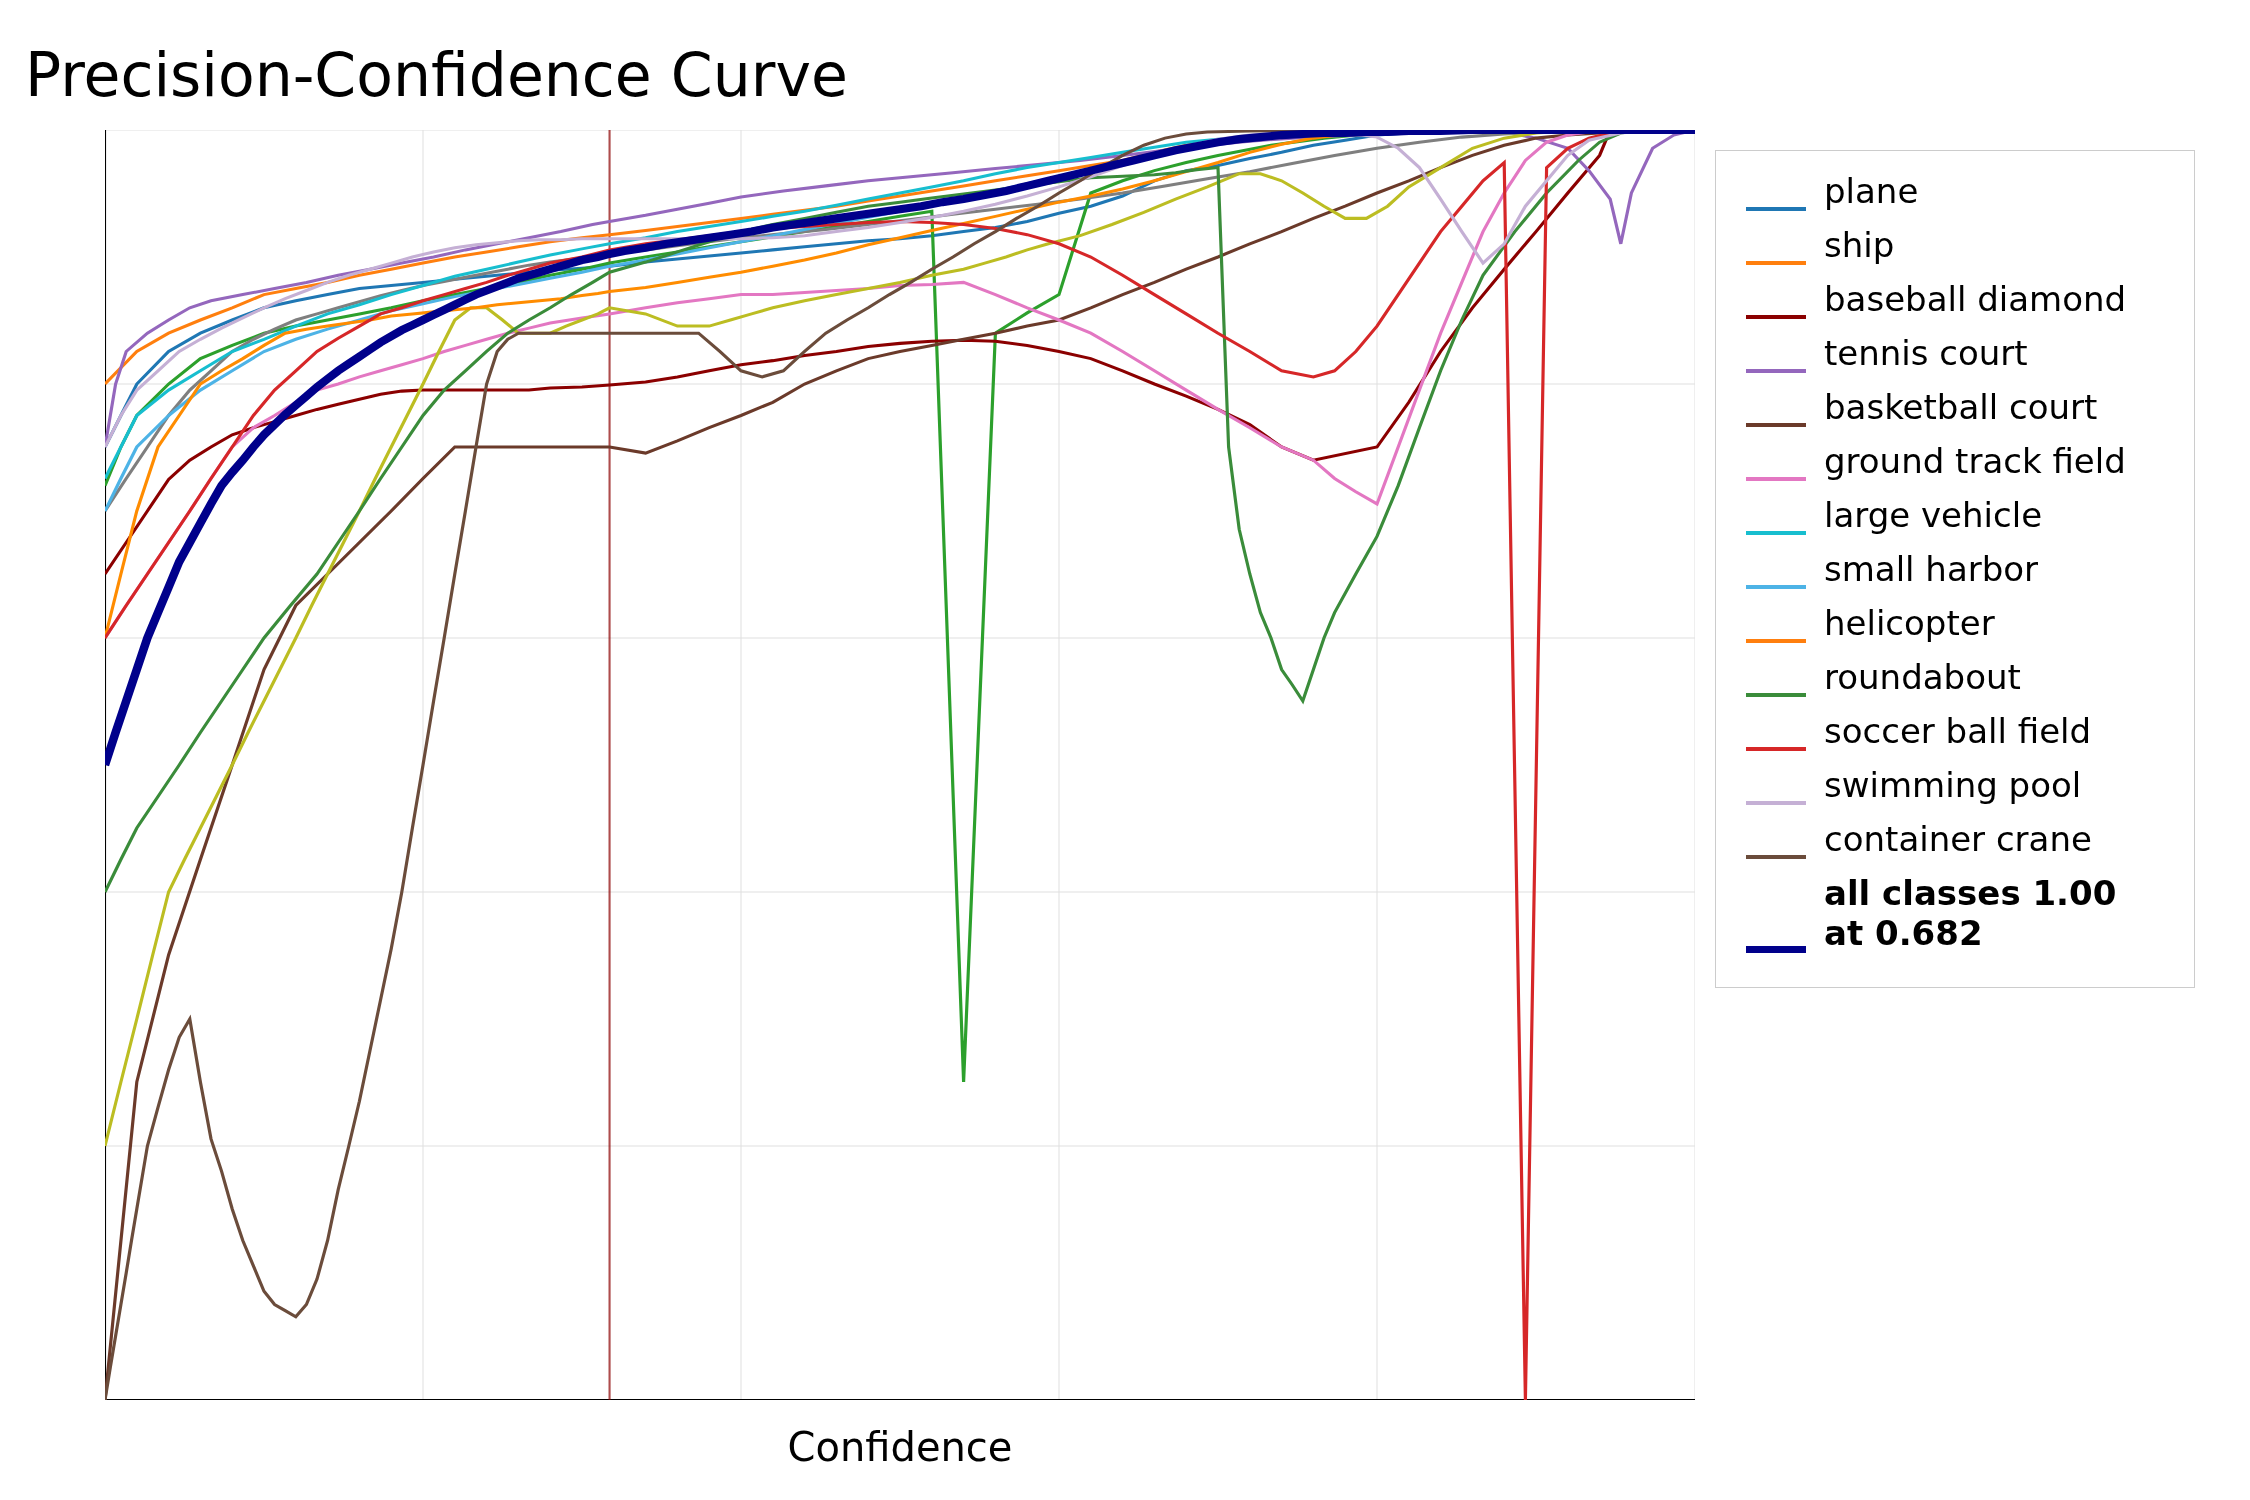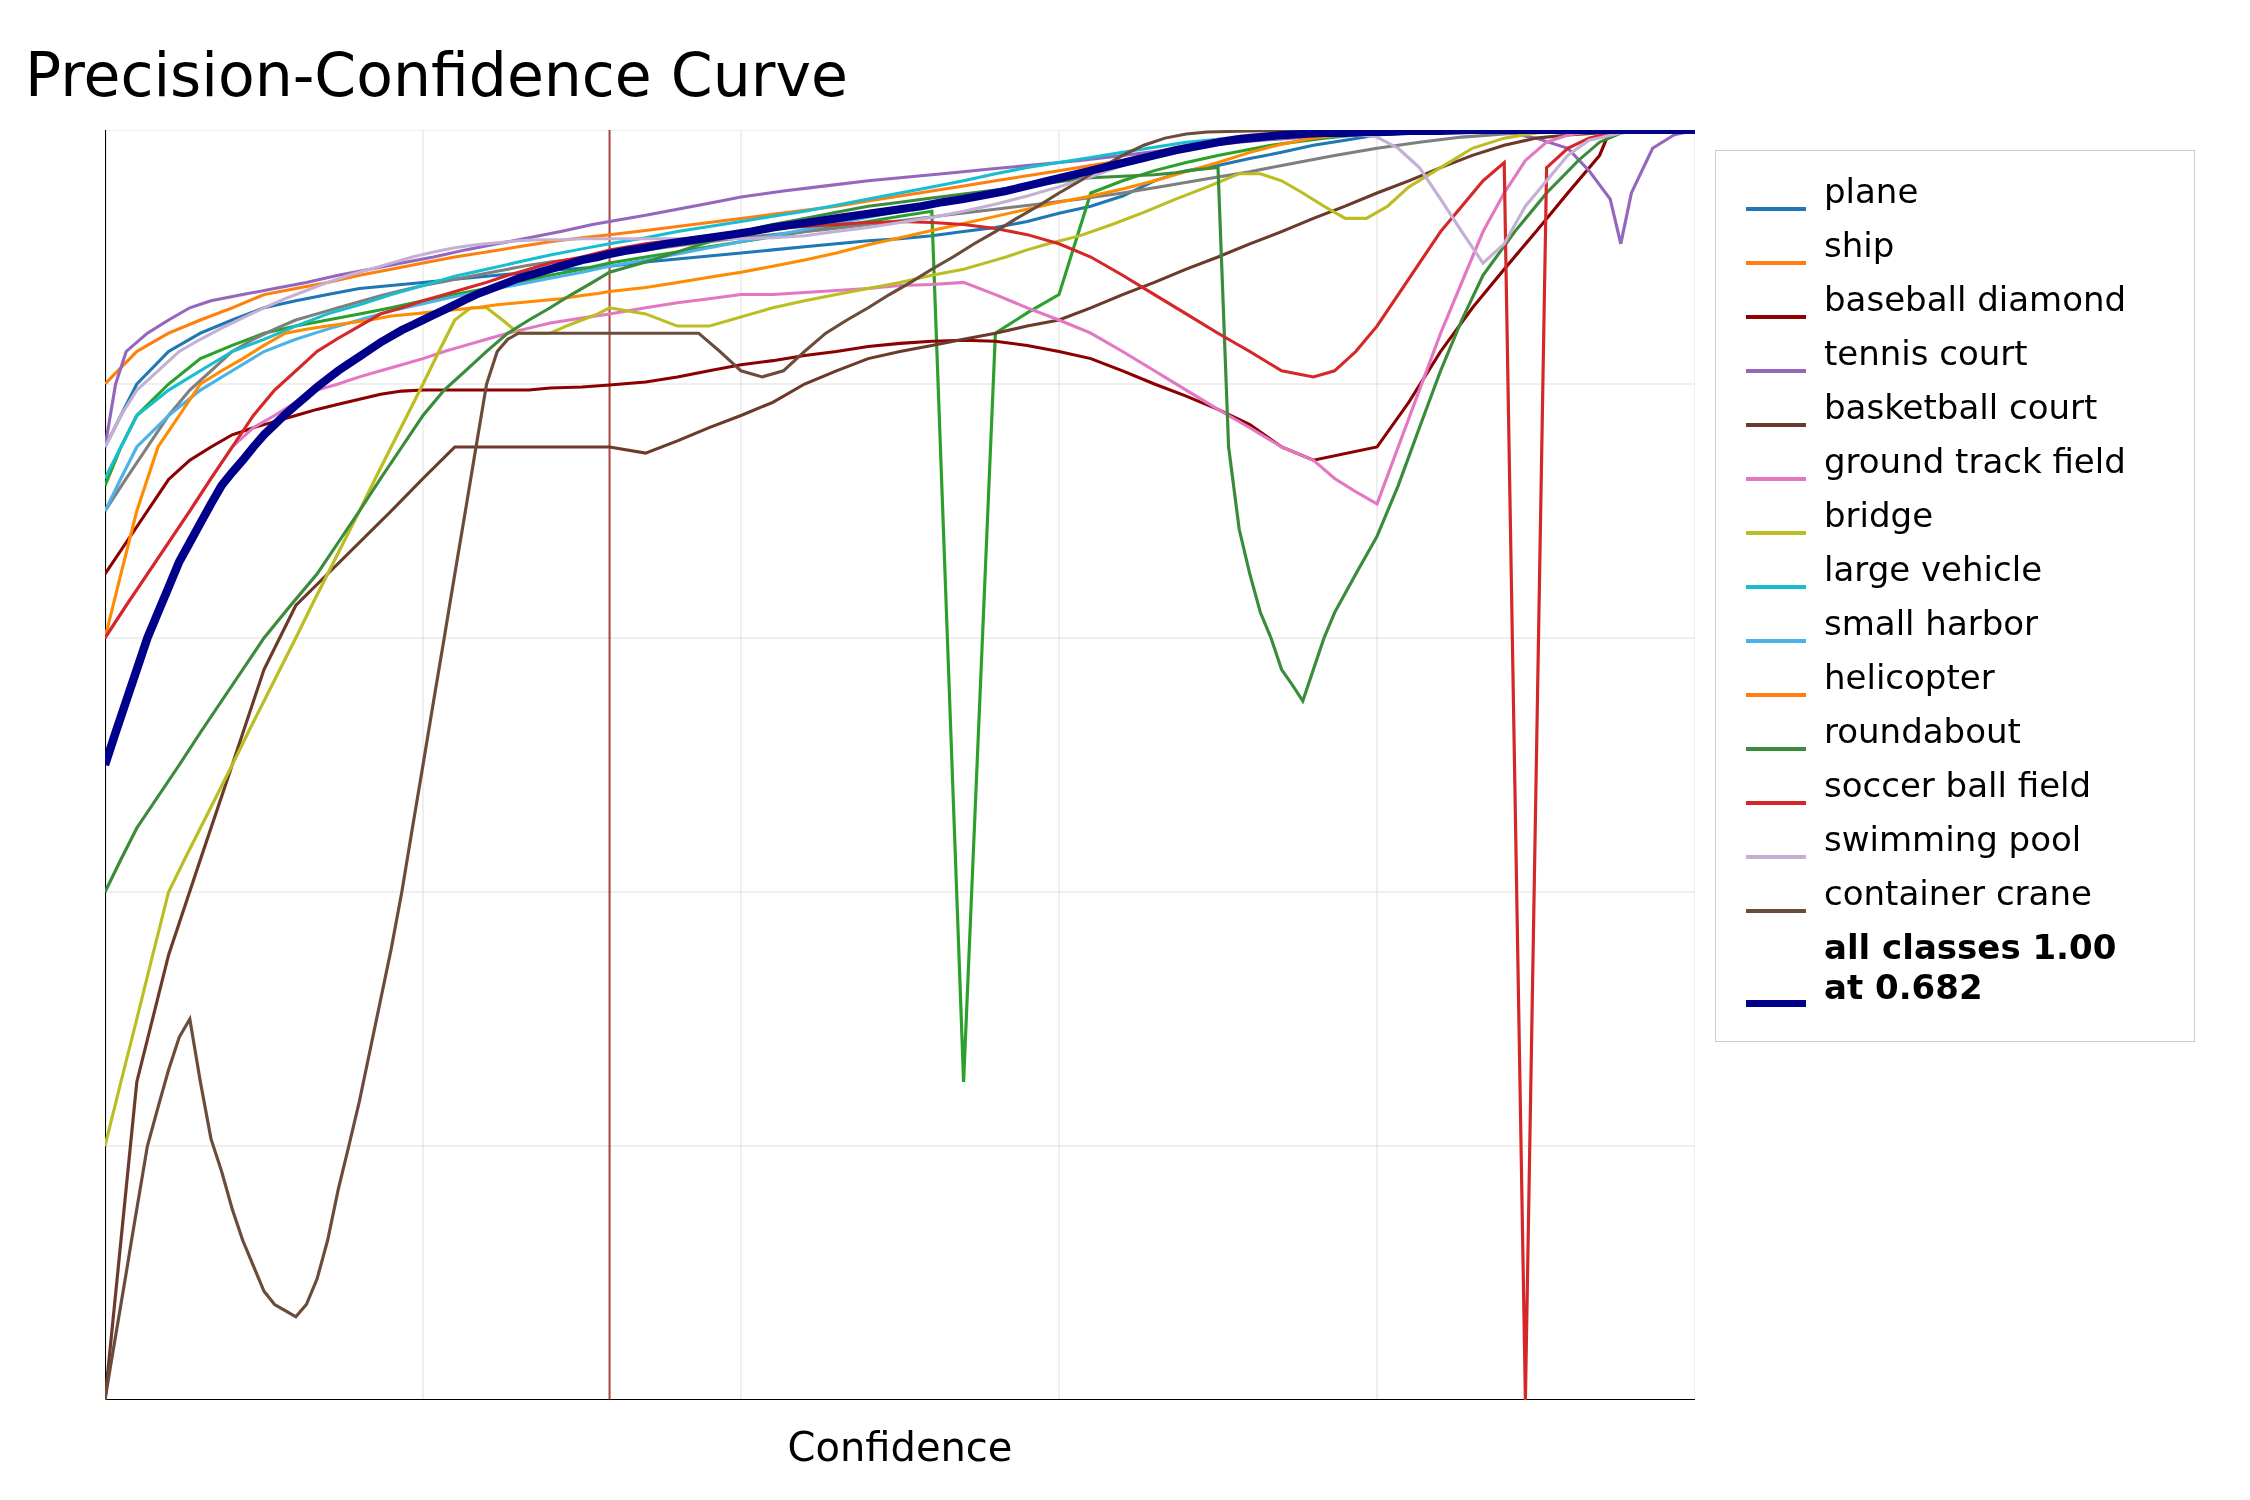--- a/index.html
+++ b/index.html
@@ -232,24 +232,20 @@
         </div>
         <div class="legend-item">
           <div class="legend-line" style="background-color: rgb(107, 58, 42);"></div>
           <span class="legend-label">basketball court</span>
         </div>
         <div class="legend-item">
           <div class="legend-line" style="background-color: rgb(227, 119, 194);"></div>
           <span class="legend-label">ground track field</span>
         </div>
         <div class="legend-item">
-          <div class="legend-line" style="background-color: rgb(188, 189, 34);"></div>
-          <span class="legend-label">bridge</span>
-        </div>
-        <div class="legend-item">
           <div class="legend-line" style="background-color: rgb(23, 190, 207);"></div>
           <span class="legend-label">large vehicle</span>
         </div>
         <div class="legend-item">
           <div class="legend-line" style="background-color: rgb(77, 179, 230);"></div>
           <span class="legend-label">small harbor</span>
         </div>
         <div class="legend-item">
           <div class="legend-line" style="background-color: rgb(255, 127, 14);"></div>
           <span class="legend-label">helicopter</span>

